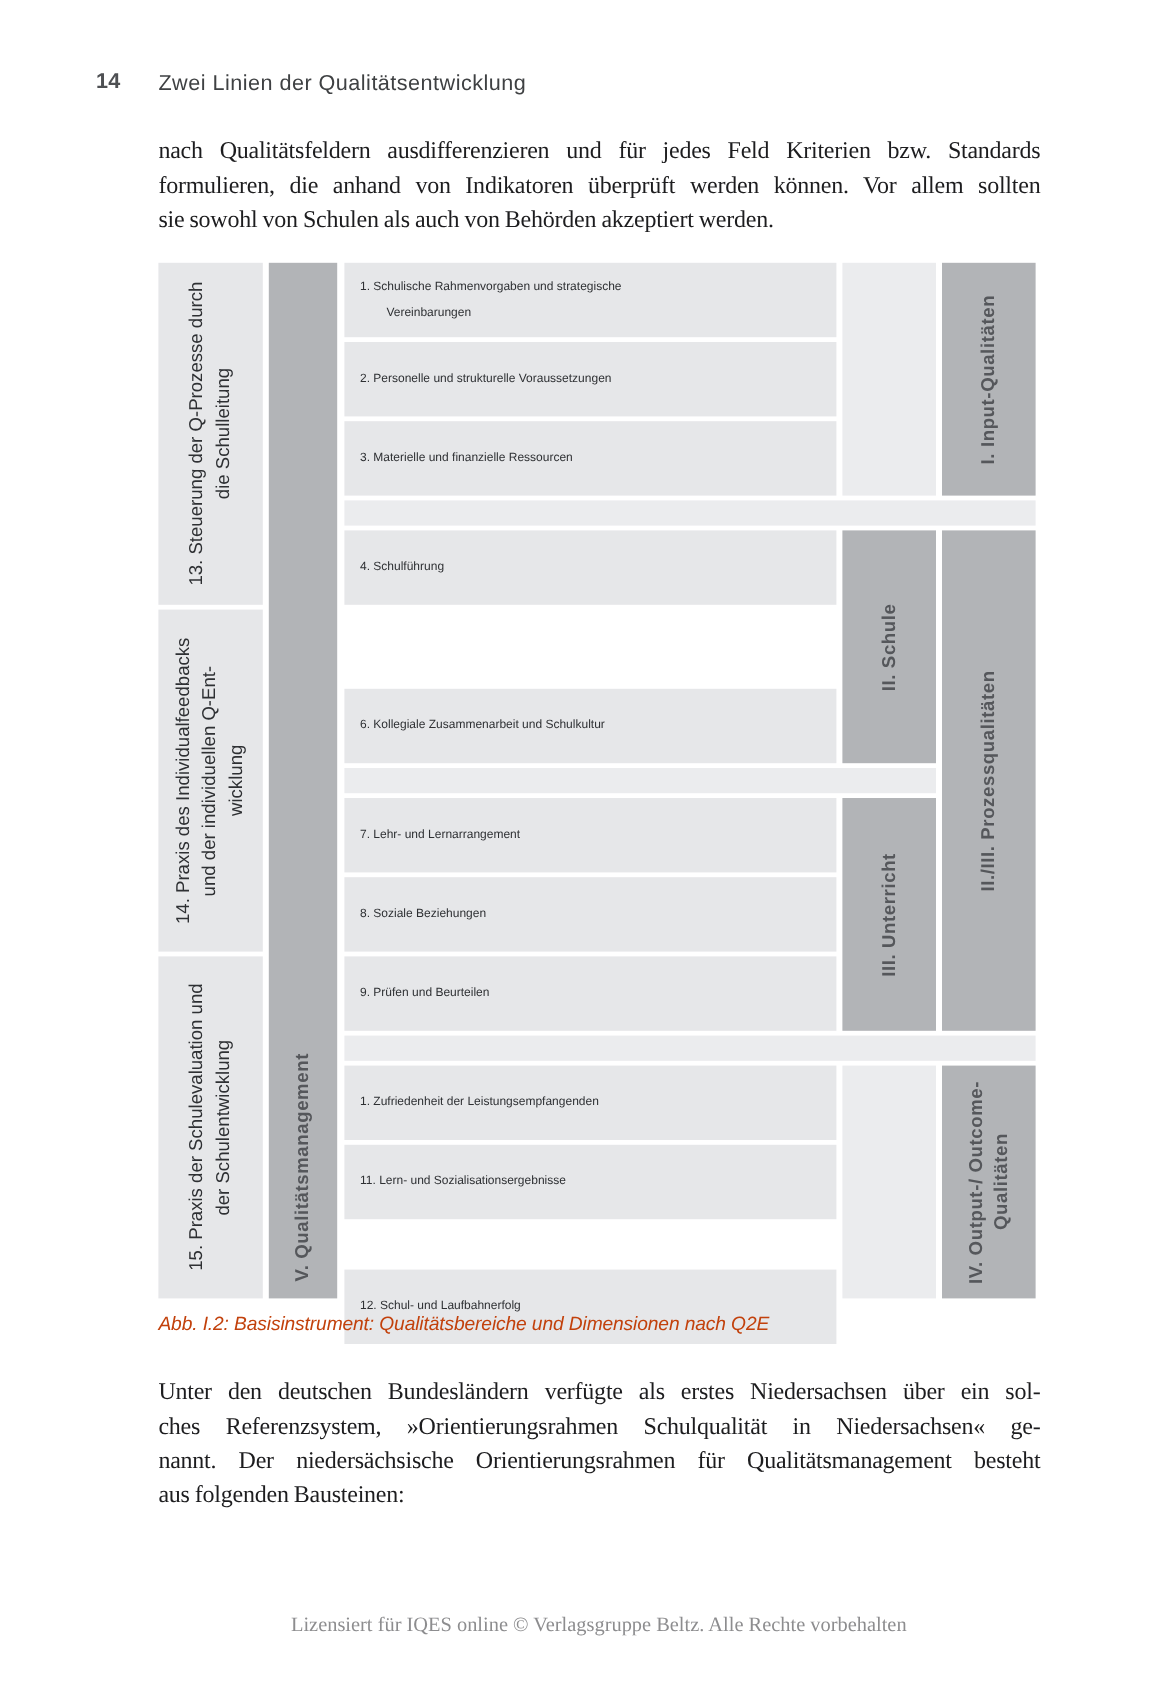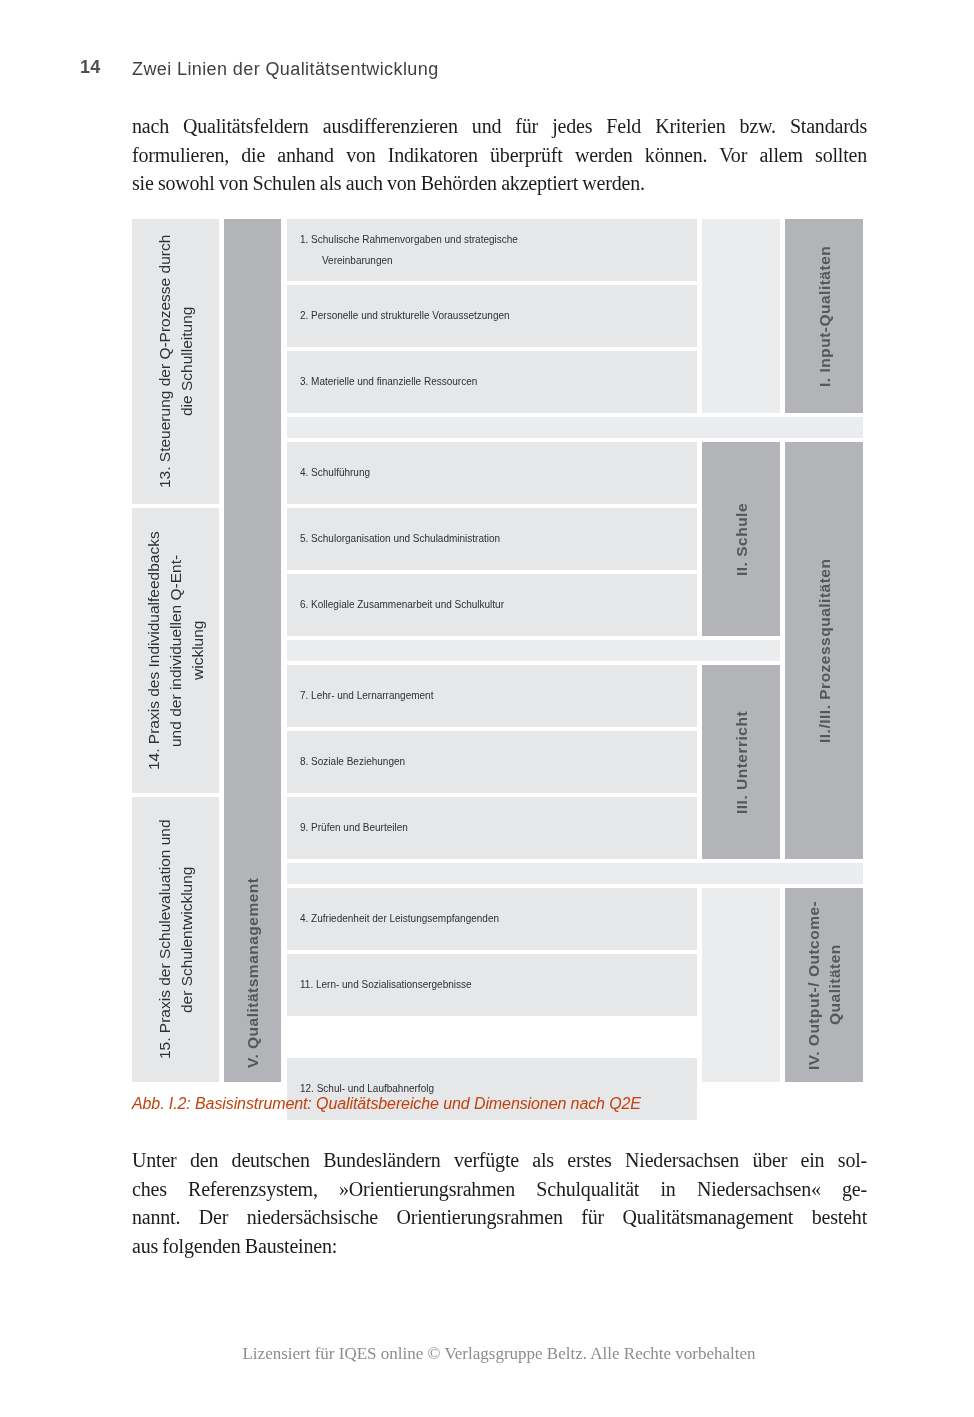--- a/index.html
+++ b/index.html
@@ -96,37 +96,34 @@
       </div>
     <div class="cell light item" style="top:66px;">
         <div class="item-text">2. Personelle und strukturelle Voraussetzungen</div>
       </div>
     <div class="cell light item" style="top:132px;">
         <div class="item-text">3. Materielle und finanzielle Ressourcen</div>
       </div>
     <div class="cell light item" style="top:223px;">
         <div class="item-text">4. Schulführung</div>
       </div>
-    <div class="cell light item" style="top:289px;">
-        <div class="item-text">5. Schulorganisation und Schuladministration</div>
-      </div>
     <div class="cell light item" style="top:355px;">
         <div class="item-text">6. Kollegiale Zusammenarbeit und Schulkultur</div>
       </div>
     <div class="cell light item" style="top:446px;">
         <div class="item-text">7. Lehr- und Lernarrangement</div>
       </div>
     <div class="cell light item" style="top:512px;">
         <div class="item-text">8. Soziale Beziehungen</div>
       </div>
     <div class="cell light item" style="top:578px;">
         <div class="item-text">9. Prüfen und Beurteilen</div>
       </div>
     <div class="cell light item" style="top:669px;">
-        <div class="item-text">4. Zufriedenheit der Leistungsempfangenden</div>
+        <div class="item-text">1. Zufriedenheit der Leistungsempfangenden</div>
       </div>
     <div class="cell light item" style="top:735px;">
         <div class="item-text">11. Lern- und Sozialisationsergebnisse</div>
       </div>
     <div class="cell light item" style="top:839px;">
         <div class="item-text">12. Schul- und Laufbahnerfolg</div>
       </div>
 
     <div class="cell empty" style="left:570px; top:0; width:78px; height:194px;"></div>
     <div class="cell dark vtext dark-label" style="left:570px; top:223px; width:78px; height:194px;">II. Schule</div>

